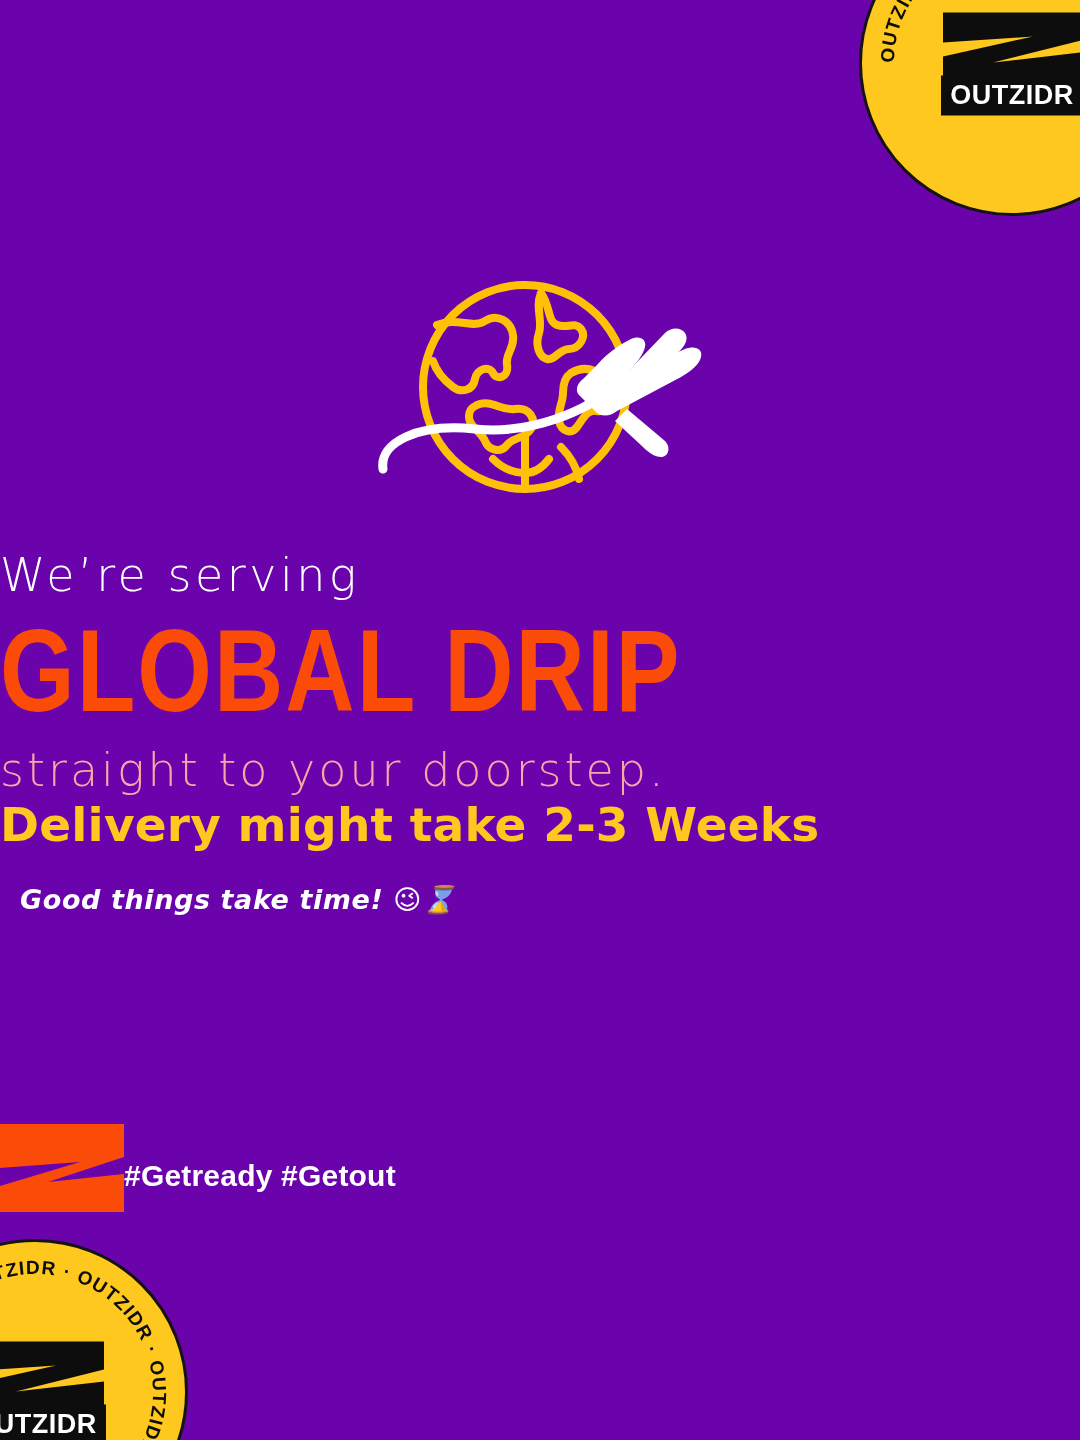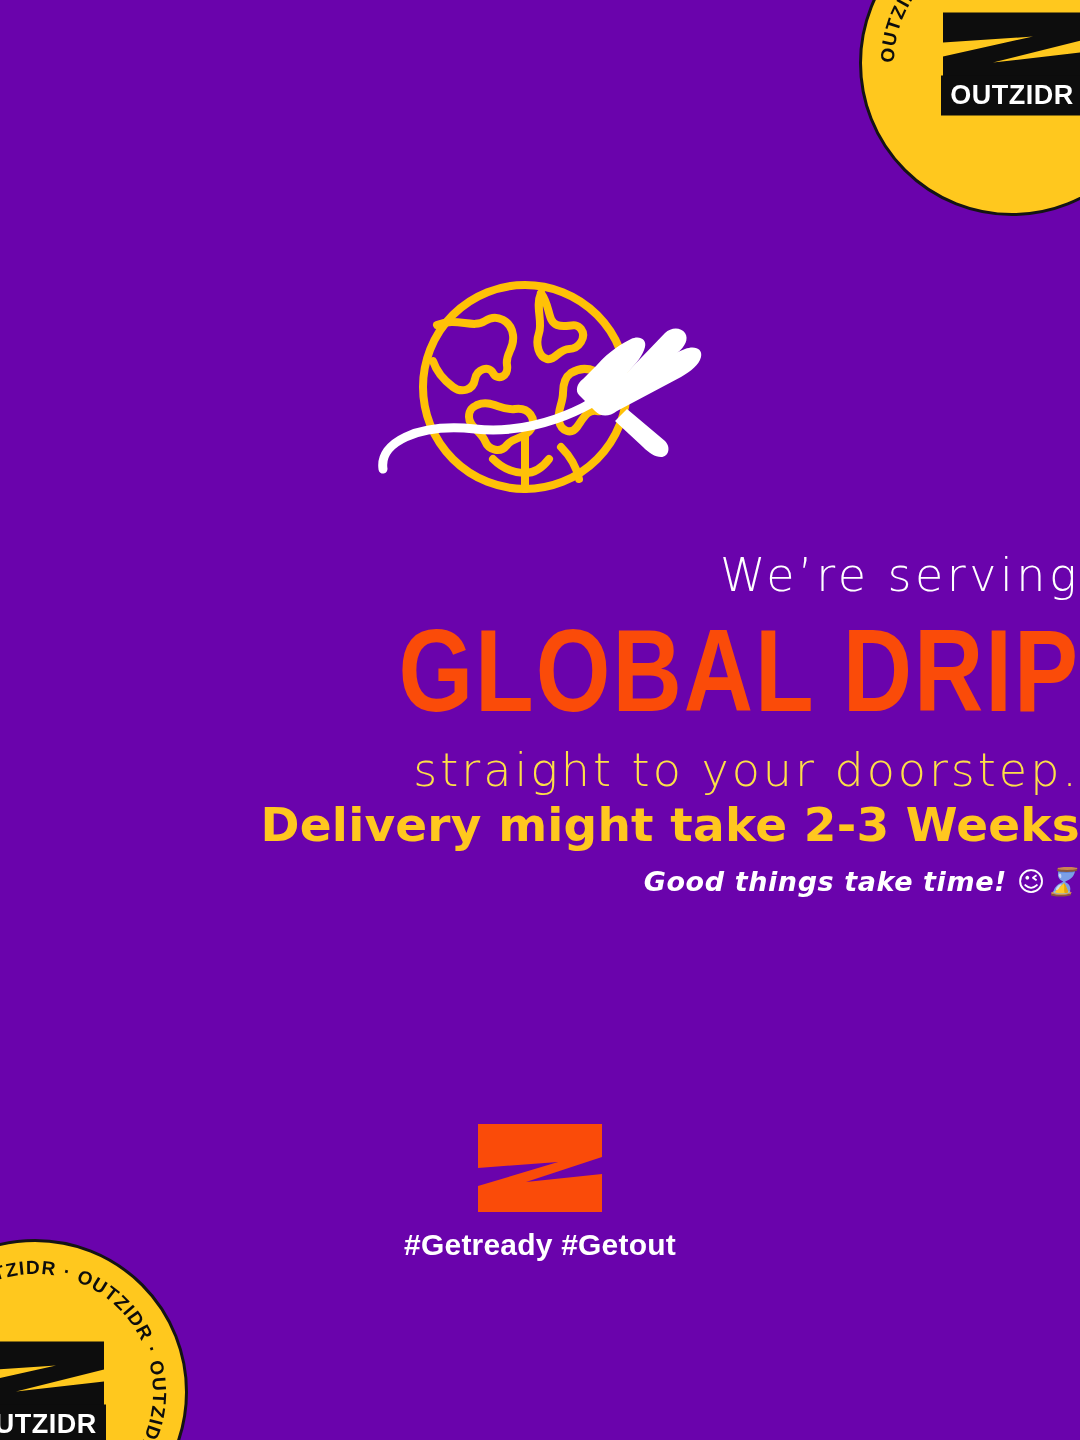--- a/index.html
+++ b/index.html
@@ -88,21 +88,21 @@
     height: 232px;
   }
   .hero-art svg { display: block; width: 100%; height: 100%; }
 
   
   .copy {
     position: absolute;
     left: 0;
     right: 0;
     top: 548px;
-    text-align: right;
+    text-align: left;
   }
   .line-serving {
     color: #ffffff;
     font-size: 46px;
     font-weight: 300;
     letter-spacing: 3.5px;
     line-height: 1.18;
     font-family: "DejaVu Sans", sans-serif;
   }
   .line-global {
@@ -110,53 +110,54 @@
     font-size: 96px;
     font-weight: bold;
     letter-spacing: 2px;
     line-height: 1.05;
     margin-top: 8px;
     transform: scaleY(1.22);
     transform-origin: center top;
     font-family: "Liberation Sans", sans-serif;
   }
   .line-doorstep {
-    color: #fde047;
+    color: #fca5a5;
     font-size: 46px;
     font-weight: 300;
     letter-spacing: 3px;
     line-height: 1.18;
     margin-top: 32px;
     font-family: "DejaVu Sans", sans-serif;
   }
   .line-delivery {
     color: #FFC71F;
     font-size: 47px;
     font-weight: bold;
     letter-spacing: 0.2px;
     font-family: "DejaVu Sans", sans-serif;
   }
   .line-goodthings {
     color: #ffffff;
     font-size: 27px;
     font-weight: bold;
     font-style: italic;
     letter-spacing: 0.6px;
-    margin-top: 14px;
-    font-family: "DejaVu Sans", sans-serif;
+    margin-top: 32px;
+    font-family: "DejaVu Sans", sans-serif;
+    padding-left: 20px;
   }
 
   
   .footer {
     position: absolute;
     left: 0;
     right: 0;
     top: 1124px;
     display: flex;
-    flex-direction: column;
+    flex-direction: row;
     align-items: center;
   }
   .footer-z {
     width: 124px;
     height: 88px;
     display: block;
   }
   .footer-tagline {
     margin-top: 16px;
     color: #ffffff;

